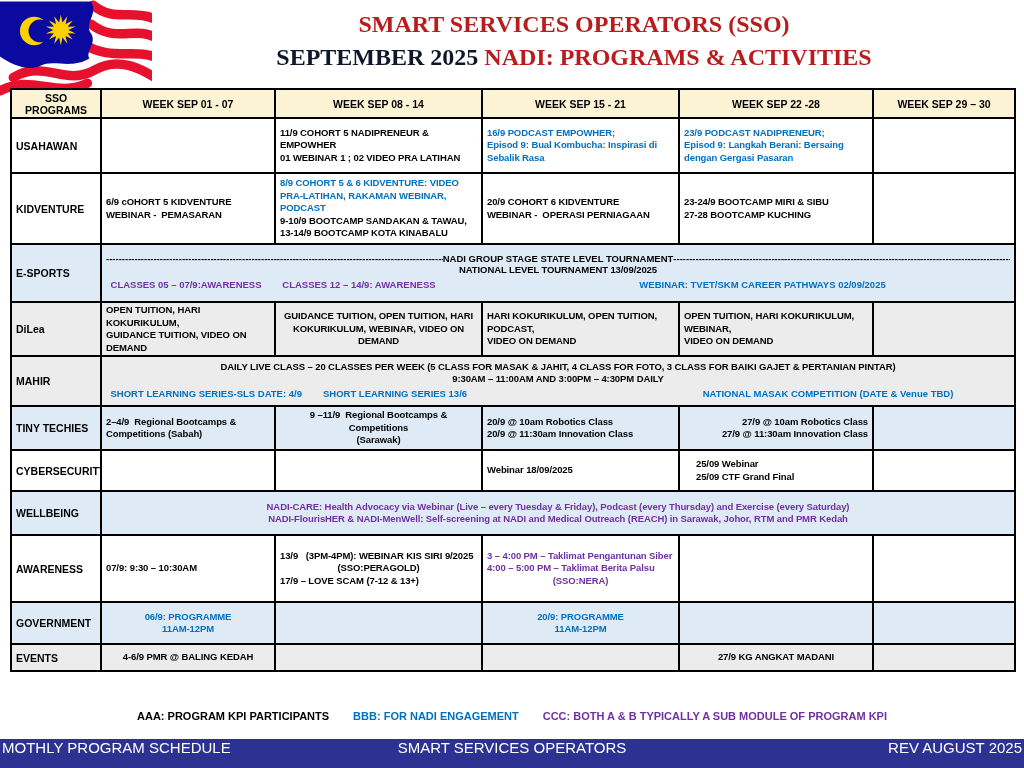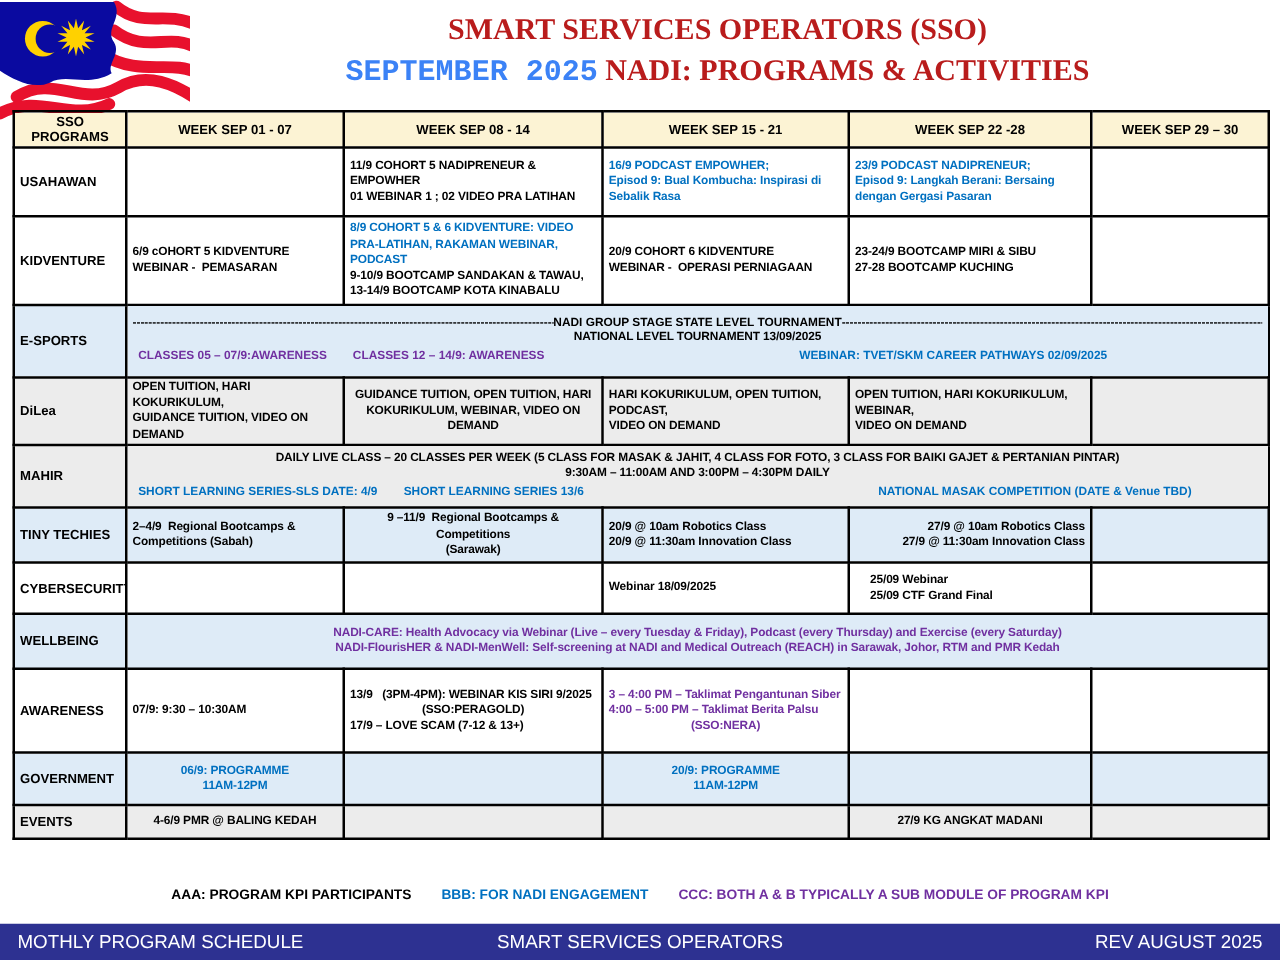--- a/index.html
+++ b/index.html
@@ -4,21 +4,21 @@
 <style>
   html,body{margin:0;padding:0;}
   body{
     width:1024px;height:768px;position:relative;background:#ffffff;
     font-family:"Liberation Sans",sans-serif;overflow:hidden;
   }
   
   .title-wrap{position:absolute;top:8px;left:130px;right:6px;text-align:center;
     font-family:"Liberation Serif",serif;font-weight:bold;line-height:33px;font-size:24px;}
   .t-navy{color:#b91c1c;}
-  .t-red{color:#3b82f6;font-family:Liberation Mono, monospace;}
+  .t-red{color:#0f172a;}
   
   .flag{position:absolute;top:0;left:0;}
   
   table.sched{position:absolute;left:10px;top:88px;width:1004px;border-collapse:collapse;table-layout:fixed;}
   table.sched td,table.sched th{border:2px solid #000;overflow:hidden;vertical-align:middle;padding:1px 4px;}
   th.colhead{background:#FCF3D4;font-size:10.5px;font-weight:bold;color:#000;text-align:center;}
   td.rowlabel{font-size:10.5px;font-weight:bold;text-align:left;padding-left:6px;color:#000;}
   .cellt{font-size:9.5px;font-weight:bold;line-height:1.32;white-space:pre-wrap;color:#000;letter-spacing:-0.1px;}
   .bg-white td{background:#FFFFFF;}
   .bg-blue td{background:#DEEBF7;}
@@ -30,21 +30,21 @@
   .dashline{display:flex;align-items:center;white-space:nowrap;overflow:hidden;font-size:9.5px;font-weight:bold;}
   .dashline .dash{flex:1 1 0;overflow:hidden;letter-spacing:0;}
   .span-cell{position:relative;}
   .posrow{position:relative;height:14px;margin-top:2px;font-size:9.5px;font-weight:bold;white-space:nowrap;}
   .posrow span{position:absolute;top:0;}
   
   .legend{position:absolute;top:710px;left:0;width:1024px;text-align:center;font-size:11px;font-weight:bold;}
   .legend span{margin:0 12px;}
   
   .footer{position:absolute;left:0;bottom:0;width:1024px;height:29px;background:#2D3191;color:#fff;
-    display:flex;align-items:center;justify-content:space-between;font-size:15px;box-sizing:border-box;padding:0 14px;}
+    display:flex;justify-content:space-between;font-size:15px;box-sizing:border-box;padding:0 2px;}
   .footer .fc{position:absolute;left:0;width:100%;text-align:center;}
   .footer .fl,.footer .fr{position:relative;z-index:1;}
 </style>
 </head>
 <body>
 
 <div class="flag">
   <svg width="152" height="98" viewBox="0 0 160 100" xmlns="http://www.w3.org/2000/svg">
     <path d="M98,4 C120,22 138,8 162,18" stroke="#E8112D" stroke-width="10" fill="none" stroke-linecap="round"></path>
     <path d="M96,24 C122,44 142,26 164,38" stroke="#E8112D" stroke-width="10" fill="none" stroke-linecap="round"></path>

